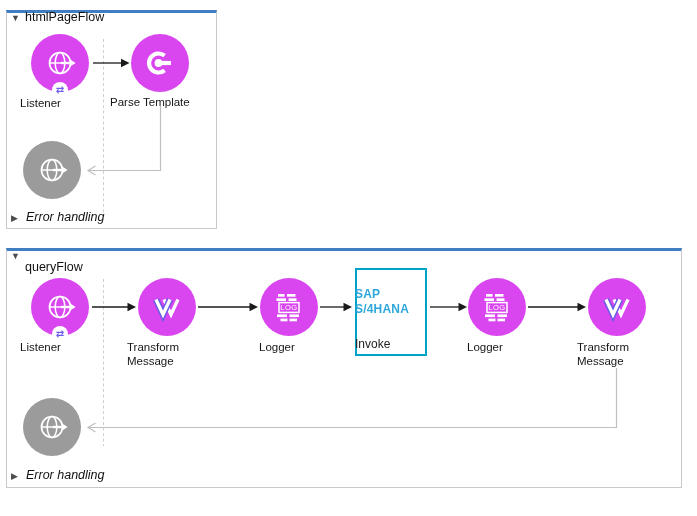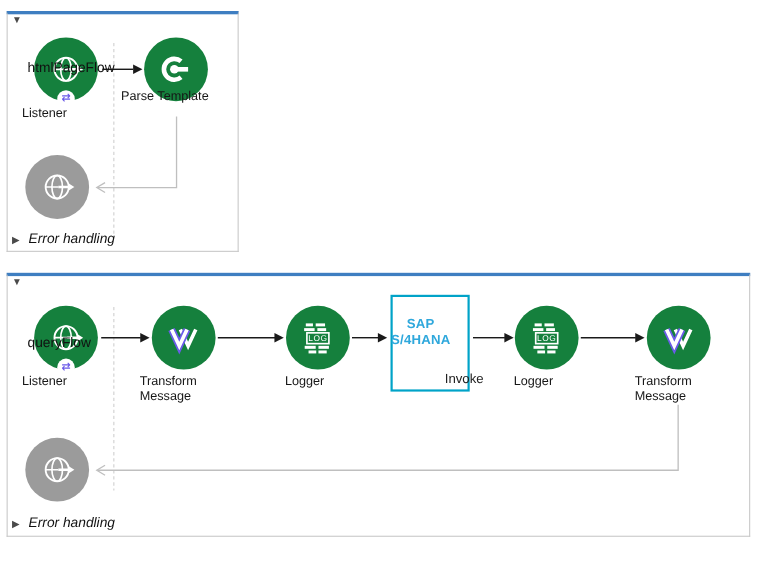--- a/index.html
+++ b/index.html
@@ -8,49 +8,49 @@
     font-family:"Liberation Sans","DejaVu Sans",sans-serif;
     color:#1b1b1b;overflow:hidden;
   }
   .flow-container{
     position:absolute;box-sizing:border-box;background:#ffffff;
     border:1px solid #c9c9c9;border-top:3px solid #3e7ec1;z-index:1;
   }
   .fc1{left:6px;top:10px;width:211px;height:219px;}
   .fc2{left:6px;top:248px;width:676px;height:240px;}
   .tri{position:absolute;font-size:9px;color:#4a4a4a;z-index:4;line-height:9px;}
-  .flow-title{position:absolute;font-size:12.5px;color:#111;z-index:4;margin-top:44px;}
+  .flow-title{position:absolute;font-size:12.5px;color:#111;z-index:4;}
   .eh-label{position:absolute;font-size:12.5px;color:#111;z-index:4;font-style:italic;}
   .overlay{position:absolute;left:0;top:0;z-index:2;pointer-events:none;}
   .node-circle{
     position:absolute;width:58px;height:58px;border-radius:50%;
-    background:#15803d;z-index:3;display:flex;align-items:center;justify-content:center;
+    background:#d946ef;z-index:3;display:flex;align-items:center;justify-content:center;
   }
   .node-circle.gray{background:#9b9b9b;}
   .badge{
     position:absolute;width:16px;height:16px;border-radius:50%;background:#ffffff;
     z-index:4;display:flex;align-items:center;justify-content:center;
     color:#6b5be8;font-size:10px;line-height:10px;font-weight:bold;
   }
   .node-label{
     position:absolute;z-index:3;font-size:11.5px;line-height:14px;
     text-align:left;color:#161616;
   }
   .sap-node{
     position:absolute;left:355px;top:268px;width:72px;height:88px;box-sizing:border-box;
     background:#ffffff;border:2px solid #00a3c8;z-index:3;
   }
   .sap-title{
-    position:absolute;left:355px;top:287px;width:55px;text-align:center;
+    position:absolute;left:355px;top:287px;width:55px;text-align:left;
     font-size:12px;line-height:15px;font-weight:bold;color:#2fa8dc;z-index:4;
     letter-spacing:0.2px;
   }
   .sap-op{
-    position:absolute;left:355px;top:337px;width:72px;text-align:center;
-    font-size:12px;color:#222;z-index:4;margin-left:31px;
+    position:absolute;left:355px;top:337px;width:72px;text-align:left;
+    font-size:12px;color:#222;z-index:4;
   }
 </style>
 </head>
 <body>
 
 <div class="canvas">
 
   <section class="flow-container fc1"></section>
   <section class="flow-container fc2"></section>
 
@@ -131,21 +131,21 @@
       </svg>
   </div>
   <div class="badge" style="left:52px;top:82px;">⇄</div>
   <div class="node-label" style="left:20px;top:96px;width:80px;">Listener</div>
 
   <div class="node-circle" style="left:131px;top:34px;">
     <svg width="36" height="36" viewBox="0 0 36 36">
         <use href="#parse"></use>
       </svg>
   </div>
-  <div class="node-label" style="left:110px;top:81px;width:100px;">Parse Template</div>
+  <div class="node-label" style="left:110px;top:95px;width:100px;">Parse Template</div>
 
   <div class="node-circle gray" style="left:23px;top:141px;">
     <svg width="36" height="36" viewBox="0 0 36 36">
         <use href="#globe"></use>
       </svg>
   </div>
 
   <div class="node-circle" style="left:31px;top:278px;">
     <svg width="36" height="36" viewBox="0 0 36 36">
         <use href="#globe"></use>

